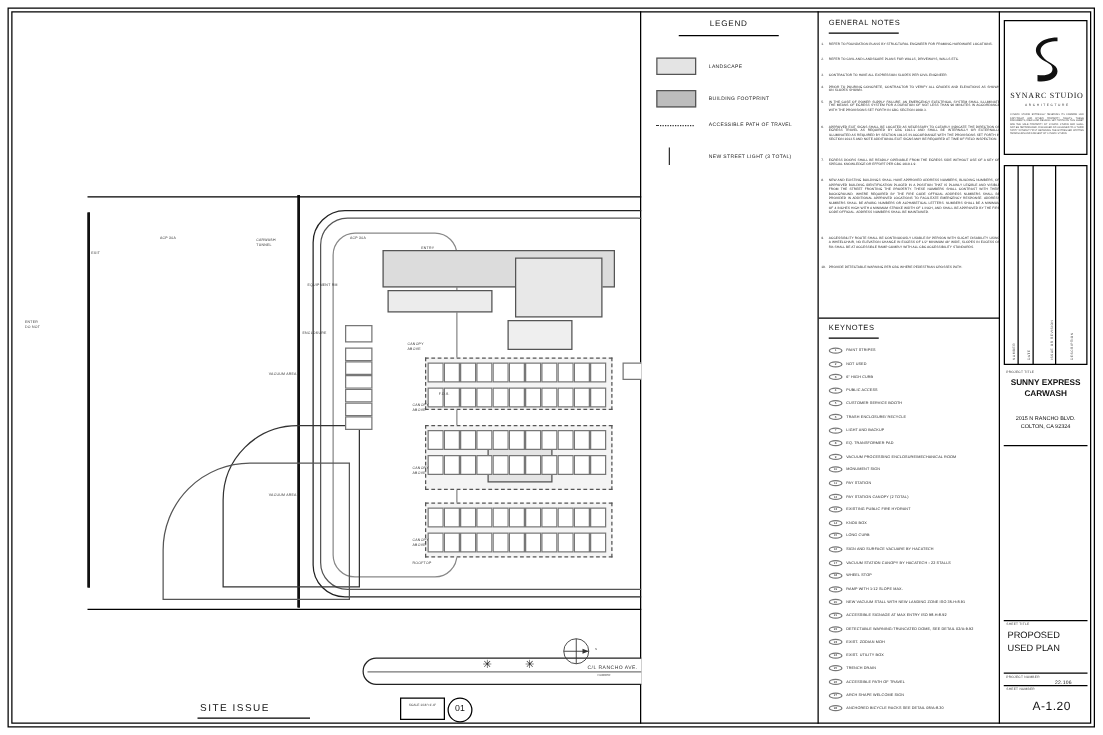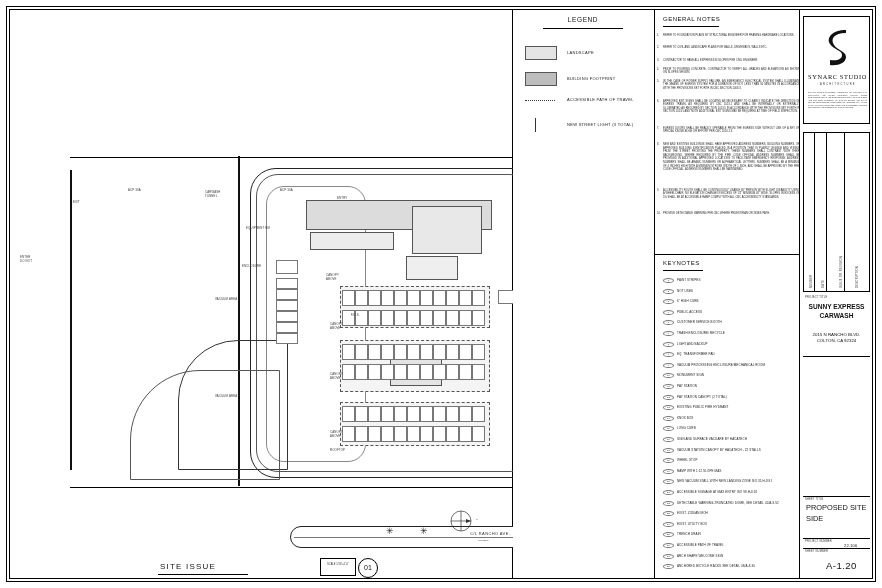--- a/index.html
+++ b/index.html
@@ -313,21 +313,21 @@
     <div class="rot-lbl" style="left:56px;top:278px;">DESCRIPTION</div>
 
     <div class="tb-lbl" style="left:5px;top:286px;">PROJECT TITLE</div>
     <div class="proj-title">SUNNY EXPRESS CARWASH</div>
     <div class="proj-addr">2015 N RANCHO BLVD.
 COLTON, CA 92324</div>
     <div class="hline" style="left:3px;top:346px;width:67px;background:#000;"></div>
 
     <div class="hline" style="left:3px;top:486px;width:67px;background:#000;"></div>
     <div class="tb-lbl" style="left:5px;top:488px;">SHEET TITLE</div>
-    <div class="sheet-title">PROPOSED SITE  SIDE</div>
+    <div class="sheet-title">PROPOSED USED  PLAN</div>
 
     <div class="hline" style="left:3px;top:528px;width:67px;background:#000;"></div>
     <div class="tb-lbl" style="left:5px;top:530px;">PROJECT NUMBER</div>
     <div class="tb-lbl" style="left:44px;top:533px;font-size:4px;color:#111;">22.106</div>
     <div class="hline" style="left:3px;top:538px;width:67px;background:#000;"></div>
     <div class="tb-lbl" style="left:5px;top:540px;">SHEET NUMBER</div>
     <div class="sheet-num" style="top:550px;margin-left:20px;">A-1.20</div>
   </div>
 </div>
 

